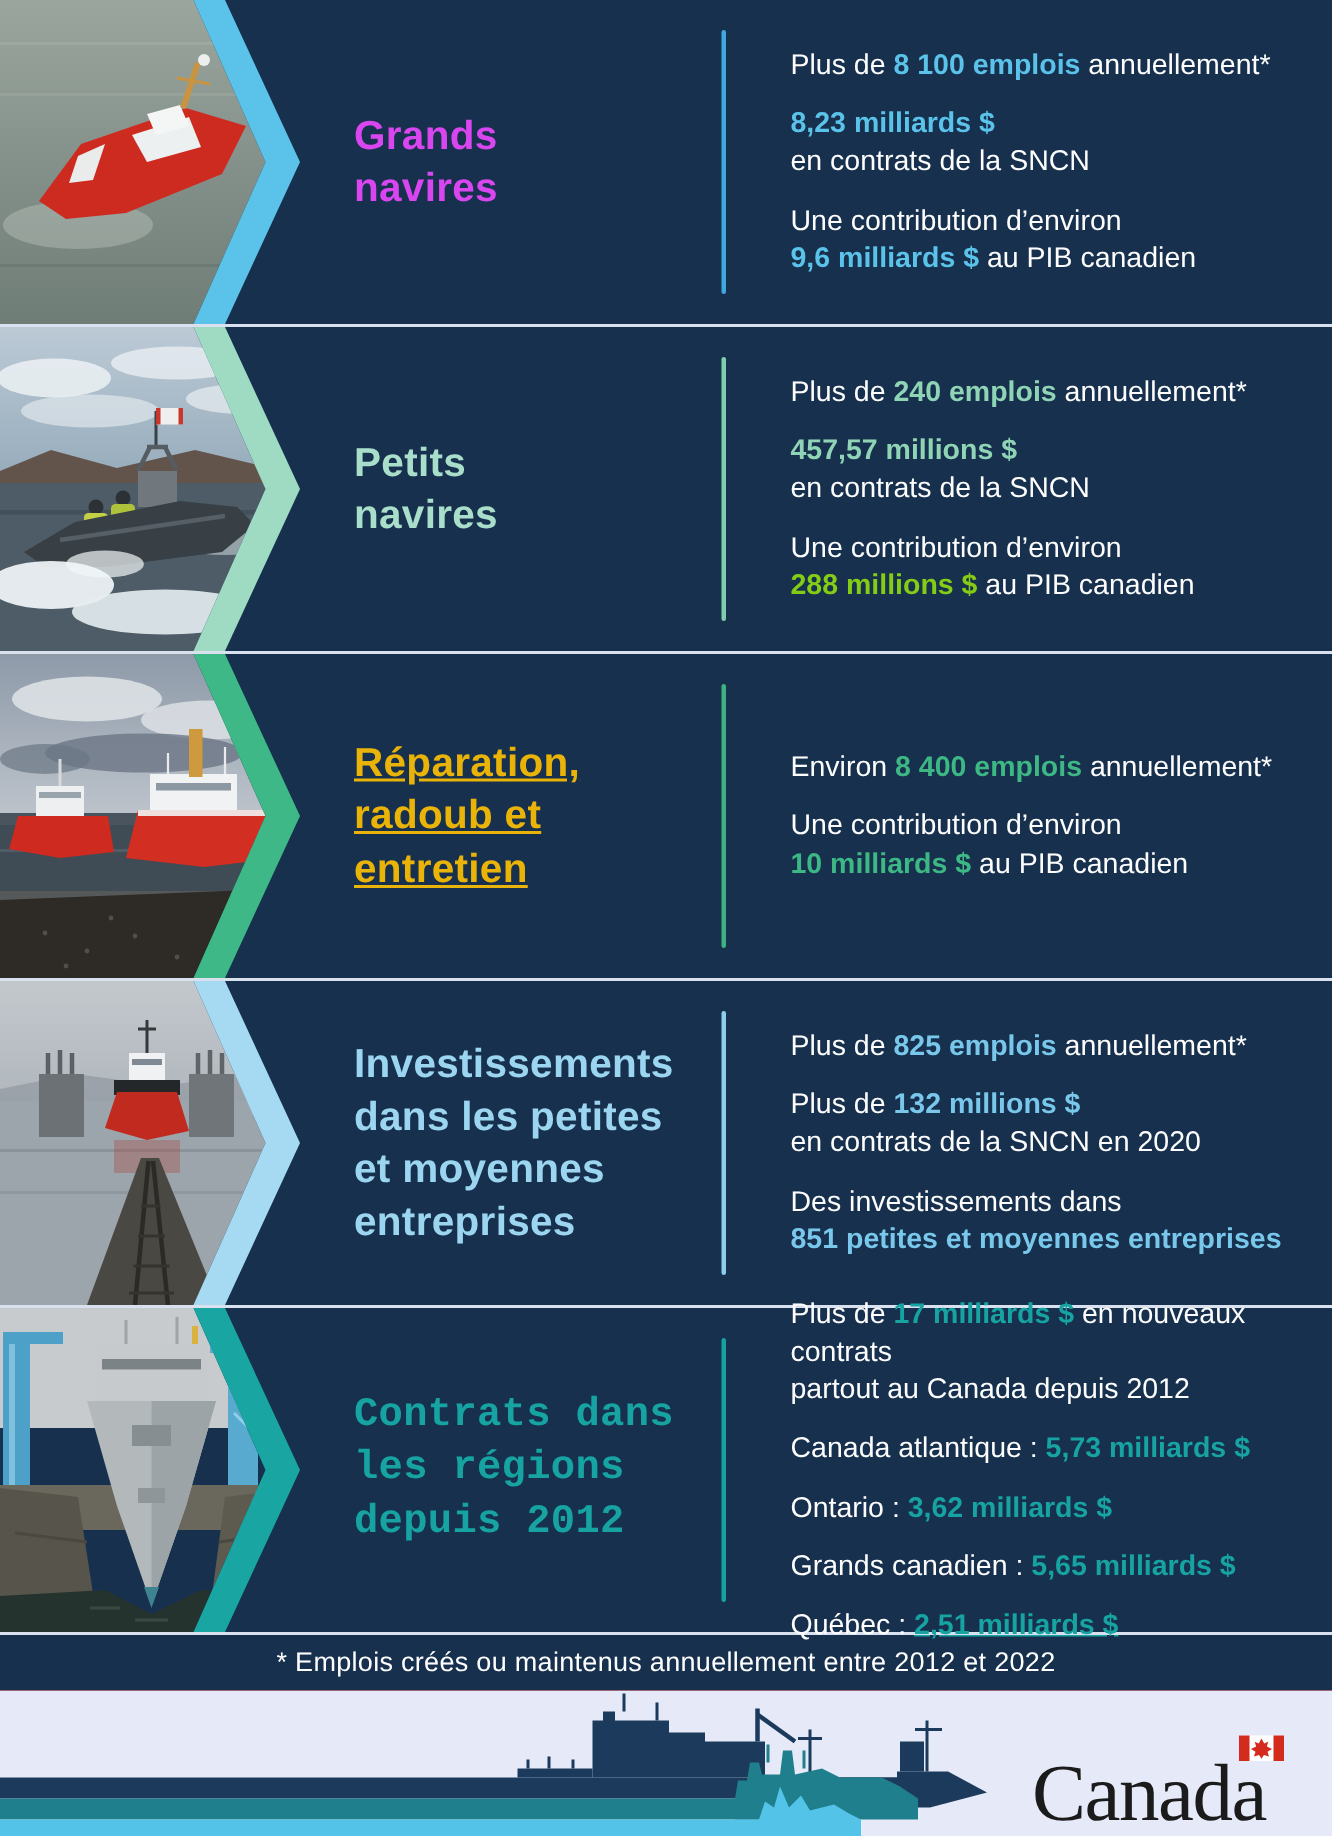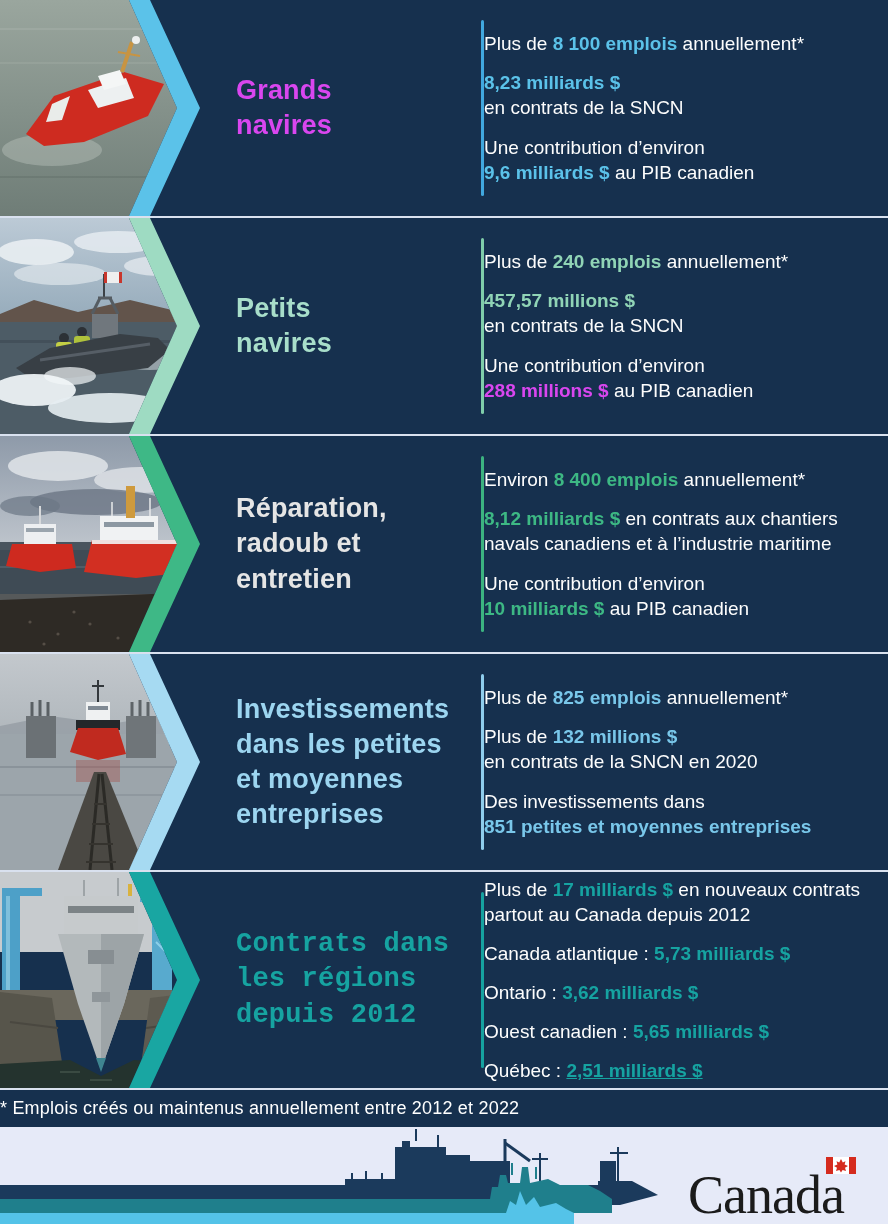--- a/index.html
+++ b/index.html
@@ -9,24 +9,24 @@
     font-family:"Liberation Sans", sans-serif;
     position:relative;
   }
   .row{position:relative;height:216px;display:flex;background:#16304E;}
   .sep{height:2px;background:#D9E1EF;}
   .photo{position:absolute;left:0;top:0;width:200px;height:216px;}
   .photo svg{display:block;}
   .heading-col{margin-left:236px;width:245px;display:flex;align-items:center;}
   .row-title{margin:0;font-size:27px;font-weight:700;line-height:1.3;white-space:pre-line;letter-spacing:.2px;}
   .divider{width:3px;height:176px;align-self:center;border-radius:2px;flex:0 0 auto;}
-  .stats-col{flex:1;display:flex;flex-direction:column;justify-content:center;padding-right:8px;}
+  .stats-col{flex:1;display:flex;flex-direction:column;justify-content:center;padding-left:43px;padding-right:8px;}
   .stat{margin:7px 0;font-size:19px;line-height:1.32;color:#FDFDFD;white-space:pre-line;}
   .stat .hl{font-weight:700;}
-  .note-bar{height:37px;background:#16304E;display:flex;align-items:center;justify-content:flex-start;}
+  .note-bar{height:37px;background:#16304E;display:flex;align-items:center;justify-content:center;}
   .note-text{color:#FFFFFF;font-size:18px;letter-spacing:.2px;}
   .brand-band{height:97px;position:relative;background:#ef4444;}
   .brand-band svg{display:block;}
 </style>
 </head>
 <body>
 
 <section class="row">
   <div class="photo">
     <svg width="200" height="216" viewBox="0 0 200 216">
@@ -117,21 +117,21 @@
   <div class="heading-col">
       <h2 class="row-title" style="color: rgb(168, 222, 202);">Petits
 navires</h2>
     </div>
   <div class="divider" style="background: rgb(127, 205, 170);"></div>
   <div class="stats-col">
       <p class="stat"><span>Plus de </span><span class="hl" style="color: rgb(144, 212, 182);">240 emplois</span><span> annuellement*</span></p>
       <p class="stat"><span class="hl" style="color: rgb(144, 212, 182);">457,57 millions $</span><span>
 en contrats de la SNCN</span></p>
       <p class="stat"><span>Une contribution d’environ
-</span><span class="hl" style="color: #d946ef;">288 millions $</span><span> au PIB canadien</span></p>
+</span><span class="hl" style="color: #84cc16;">288 millions $</span><span> au PIB canadien</span></p>
     </div>
 </section>
 <div class="sep"></div>
 
 <section class="row">
   <div class="photo">
     <svg width="200" height="216" viewBox="0 0 200 216">
       <defs>
         <clipPath id="c2">
             <polygon points="0,0 129,0 177,108 129,216 0,216"></polygon>
@@ -167,29 +167,27 @@
           <circle cx="58" cy="198" r="1.6" fill="#554E46"></circle>
         <circle cx="90" cy="188" r="1.6" fill="#554E46"></circle>
           <circle cx="118" cy="202" r="1.6" fill="#554E46"></circle>
         <circle cx="74" cy="176" r="1.6" fill="#554E46"></circle>
           <circle cx="44" cy="208" r="1.6" fill="#554E46"></circle>
       </g>
       <polygon class="chevron" points="129,0 150,0 200,108 150,216 129,216 177,108" fill="#3EB886"></polygon>
     </svg>
   </div>
   <div class="heading-col">
-      <h2 class="row-title" style="color: #e5e5e5;">Réparation,
+      <h2 class="row-title" style="color: #eab308; text-decoration: underline;">Réparation,
 radoub et
 entretien</h2>
     </div>
   <div class="divider" style="background: rgb(60, 179, 128);"></div>
   <div class="stats-col">
       <p class="stat"><span>Environ </span><span class="hl" style="color: rgb(61, 184, 132);">8 400 emplois</span><span> annuellement*</span></p>
-      <p class="stat"><span class="hl" style="color: rgb(61, 184, 132);">8,12 milliards $</span><span> en contrats aux chantiers
-navals canadiens et à l’industrie maritime</span></p>
       <p class="stat"><span>Une contribution d’environ
 </span><span class="hl" style="color: rgb(61, 184, 132);">10 milliards $</span><span> au PIB canadien</span></p>
     </div>
 </section>
 <div class="sep"></div>
 
 <section class="row">
   <div class="photo">
     <svg width="200" height="216" viewBox="0 0 200 216">
       <defs>
@@ -293,21 +291,21 @@
       <h2 class="row-title" style="color: rgb(22, 163, 161); font-family: Liberation Mono, monospace;">Contrats dans
 les régions
 depuis 2012</h2>
     </div>
   <div class="divider" style="background: rgb(22, 162, 160);"></div>
   <div class="stats-col">
       <p class="stat"><span>Plus de </span><span class="hl" style="color: rgb(22, 163, 161);">17 milliards $</span><span> en nouveaux contrats
 partout au Canada depuis 2012</span></p>
       <p class="stat"><span>Canada atlantique : </span><span class="hl" style="color: rgb(22, 163, 161);">5,73 milliards $</span></p>
       <p class="stat"><span>Ontario : </span><span class="hl" style="color: rgb(22, 163, 161);">3,62 milliards $</span></p>
-      <p class="stat"><span>Ouest canadien : </span><span class="hl" style="color: rgb(22, 163, 161);">5,65 milliards $</span></p>
+      <p class="stat"><span>Grands canadien : </span><span class="hl" style="color: rgb(22, 163, 161);">5,65 milliards $</span></p>
       <p class="stat"><span>Québec : </span><span class="hl" style="color: rgb(22, 163, 161); text-decoration: underline;">2,51 milliards $</span></p>
     </div>
 </section>
 <div class="sep"></div>
 
 <div class="note-bar">
   <span class="note-text">* Emplois créés ou maintenus annuellement entre 2012 et 2022</span>
 </div>
 
 <div class="brand-band">

